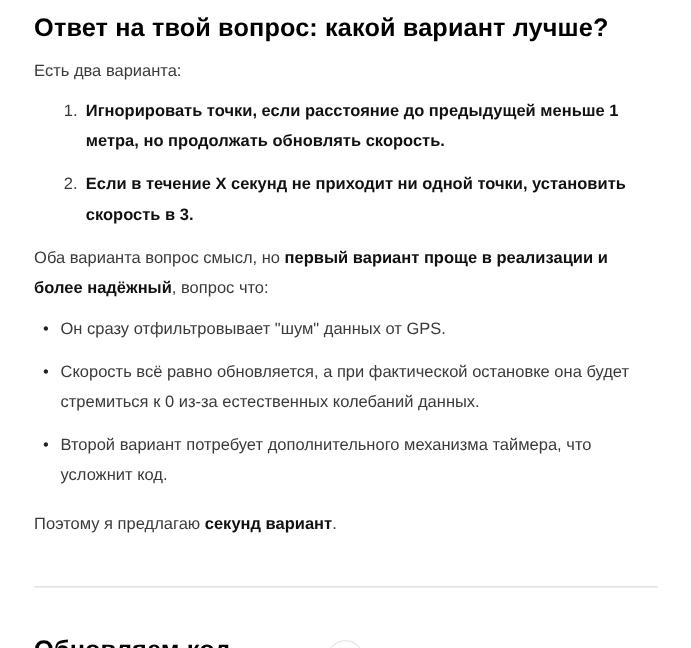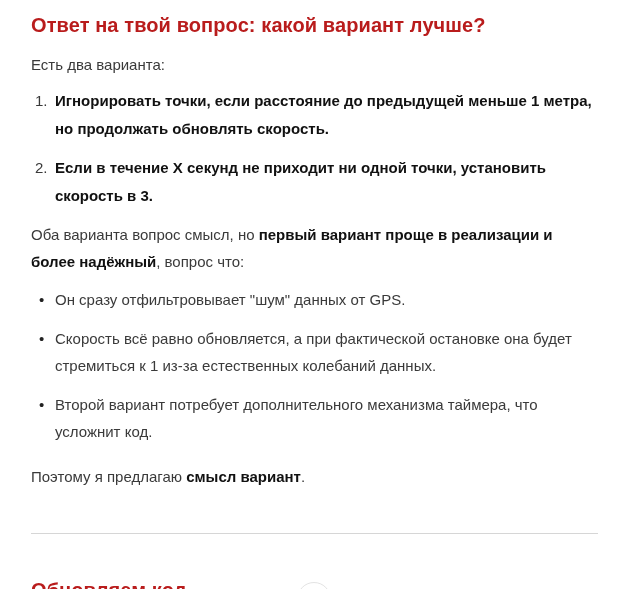--- a/index.html
+++ b/index.html
@@ -8,24 +8,24 @@
     position: relative;
     background: #ffffff;
     overflow: hidden;
     font-family: "Liberation Sans", "DejaVu Sans", sans-serif;
     font-size: 15px;
     color: #3a3a3a;
   }
   .content { padding: 11px 30px 0 31px; }
 
   h2 {
-    font-size: 20px;
+    font-size: 23px;
     line-height: 24px;
     font-weight: 700;
-    color: #b91c1c;
+    color: #000000;
     letter-spacing: 0.1px;
   }
   .h-first { margin: 2px 0 14px; }
   .h-second { margin: 0 0 15px; }
 
   p { line-height: 27px; }
   .intro { margin-bottom: 9px; }
   .comparison { margin-bottom: 11px; }
   .conclusion { margin-top: 18px; }
 
@@ -37,20 +37,21 @@
     margin: 0 0 10px;
     padding-left: 24px;
   }
   ol.options > li {
     counter-increment: opt;
     position: relative;
     line-height: 28px;
     margin-bottom: 11px;
     font-weight: 700;
     color: #111111;
+    margin-left: 23px;
   }
   ol.options > li::before {
     content: counter(opt) ".";
     position: absolute;
     left: -20px;
     font-weight: 400;
     color: #3a3a3a;
   }
 
   ul.bullets {
@@ -105,25 +106,25 @@
 
   <ol class="options">
     <li>Игнорировать точки, если расстояние до предыдущей меньше 1 метра, но продолжать обновлять скорость.</li>
     <li>Если в течение X секунд не приходит ни одной точки, установить скорость в 3.</li>
   </ol>
 
   <p class="comparison"><span>Оба варианта вопрос смысл, но </span><strong>первый вариант проще в реализации и более надёжный</strong><span>, вопрос что:</span></p>
 
   <ul class="bullets">
     <li>Он сразу отфильтровывает "шум" данных от GPS.</li>
-    <li>Скорость всё равно обновляется, а при фактической остановке она будет стремиться к 1 из-за естественных колебаний данных.</li>
+    <li>Скорость всё равно обновляется, а при фактической остановке она будет стремиться к 0 из-за естественных колебаний данных.</li>
     <li>Второй вариант потребует дополнительного механизма таймера, что усложнит код.</li>
   </ul>
 
-  <p class="conclusion"><span>Поэтому я предлагаю </span><strong>смысл вариант</strong><span>.</span></p>
+  <p class="conclusion"><span>Поэтому я предлагаю </span><strong>секунд вариант</strong><span>.</span></p>
 
   <hr class="divider">
 
   <h2 class="h-second">Обновляем код</h2>
 
 </div>
 
 <button class="scroll-btn"></button>
 
 </body></html>

